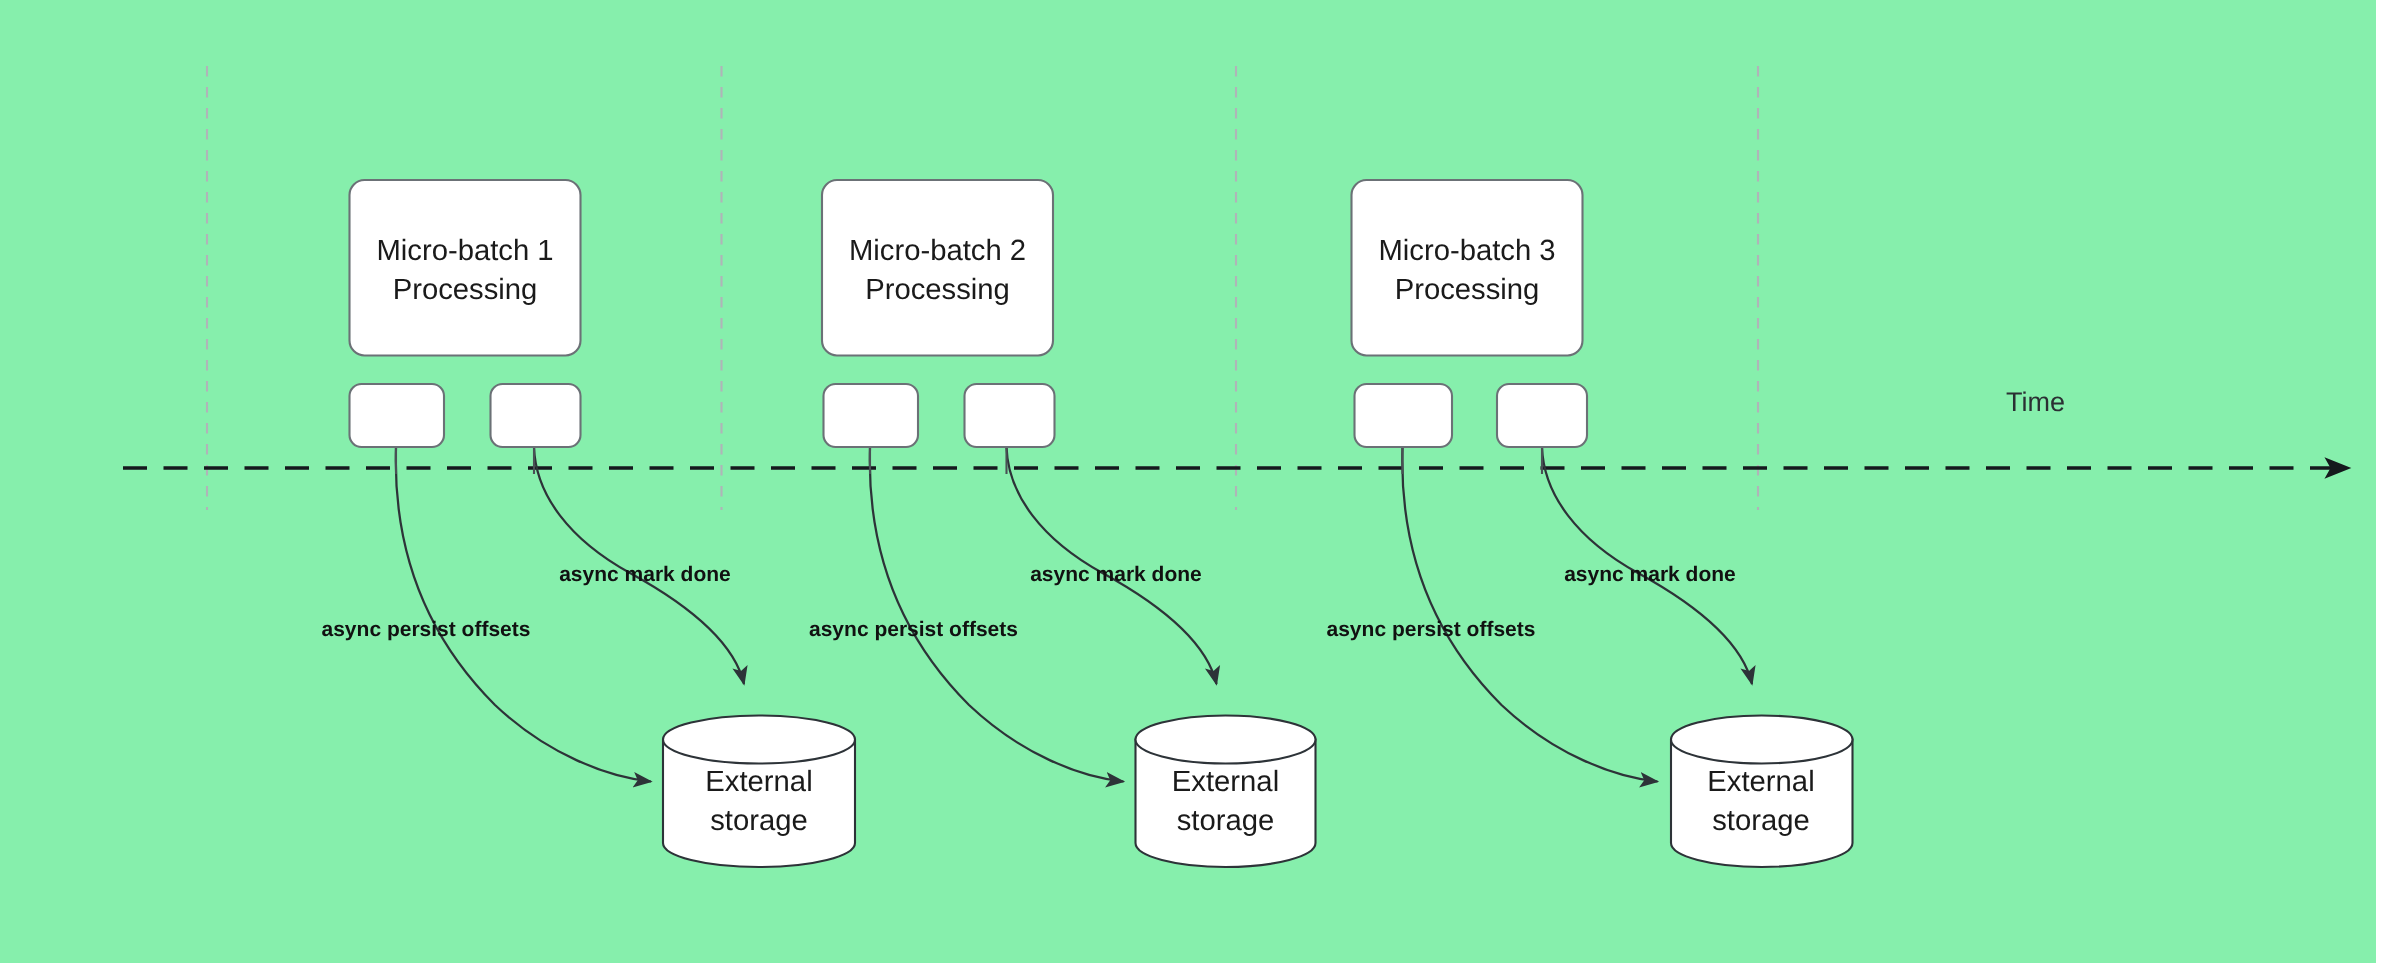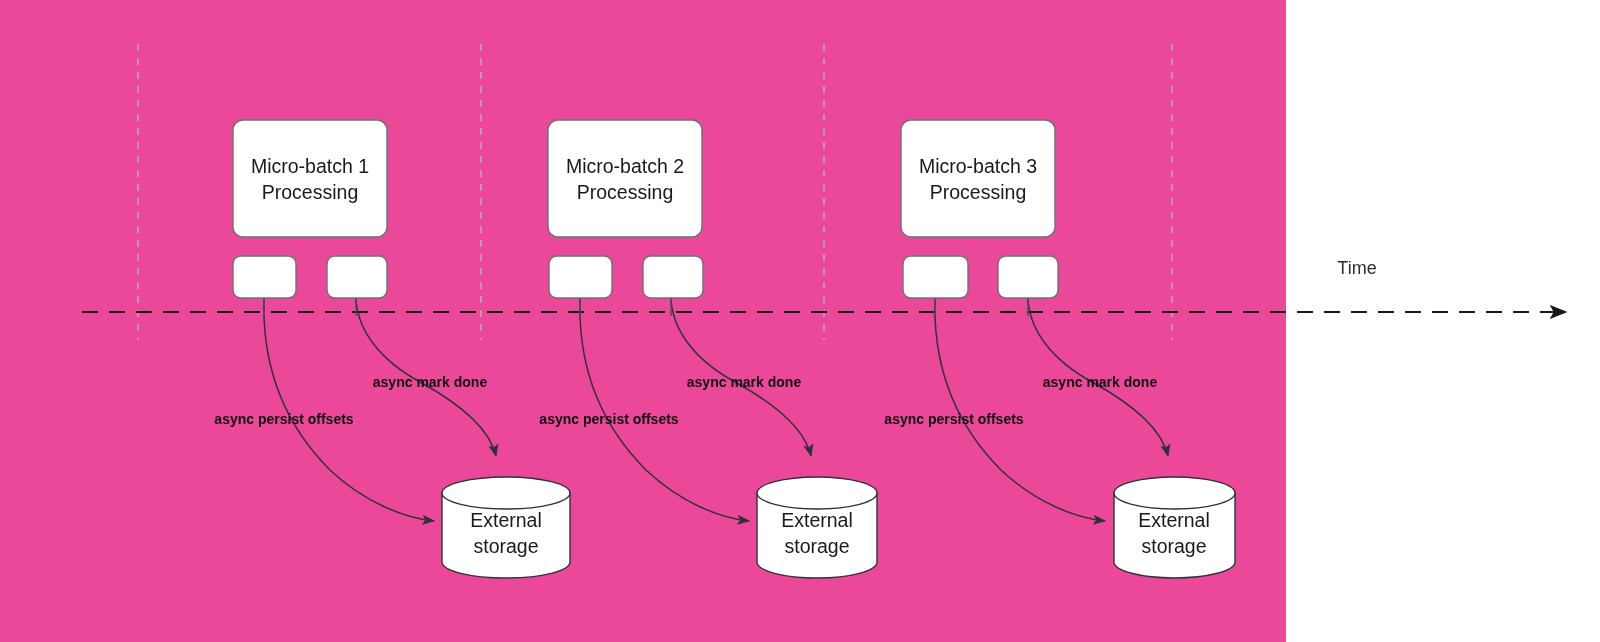--- a/index.html
+++ b/index.html
@@ -8,23 +8,23 @@
     background: #ffffff;
   }
   body {
     width: 1600px;
     height: 642px;
     font-family: "Liberation Sans", sans-serif;
     overflow: hidden;
   }
   #diagram-root {
     position: relative;
-    width: 1286px;
+    width: 1584px;
     height: 642px;
-    background: #ec4899;
+    background: #86efac;
   }
   svg.canvas {
     position: absolute;
     top: 0;
     left: 0;
     width: 1600px;
     height: 642px;
   }
   .box-label {
     font-family: "Liberation Sans", sans-serif;

